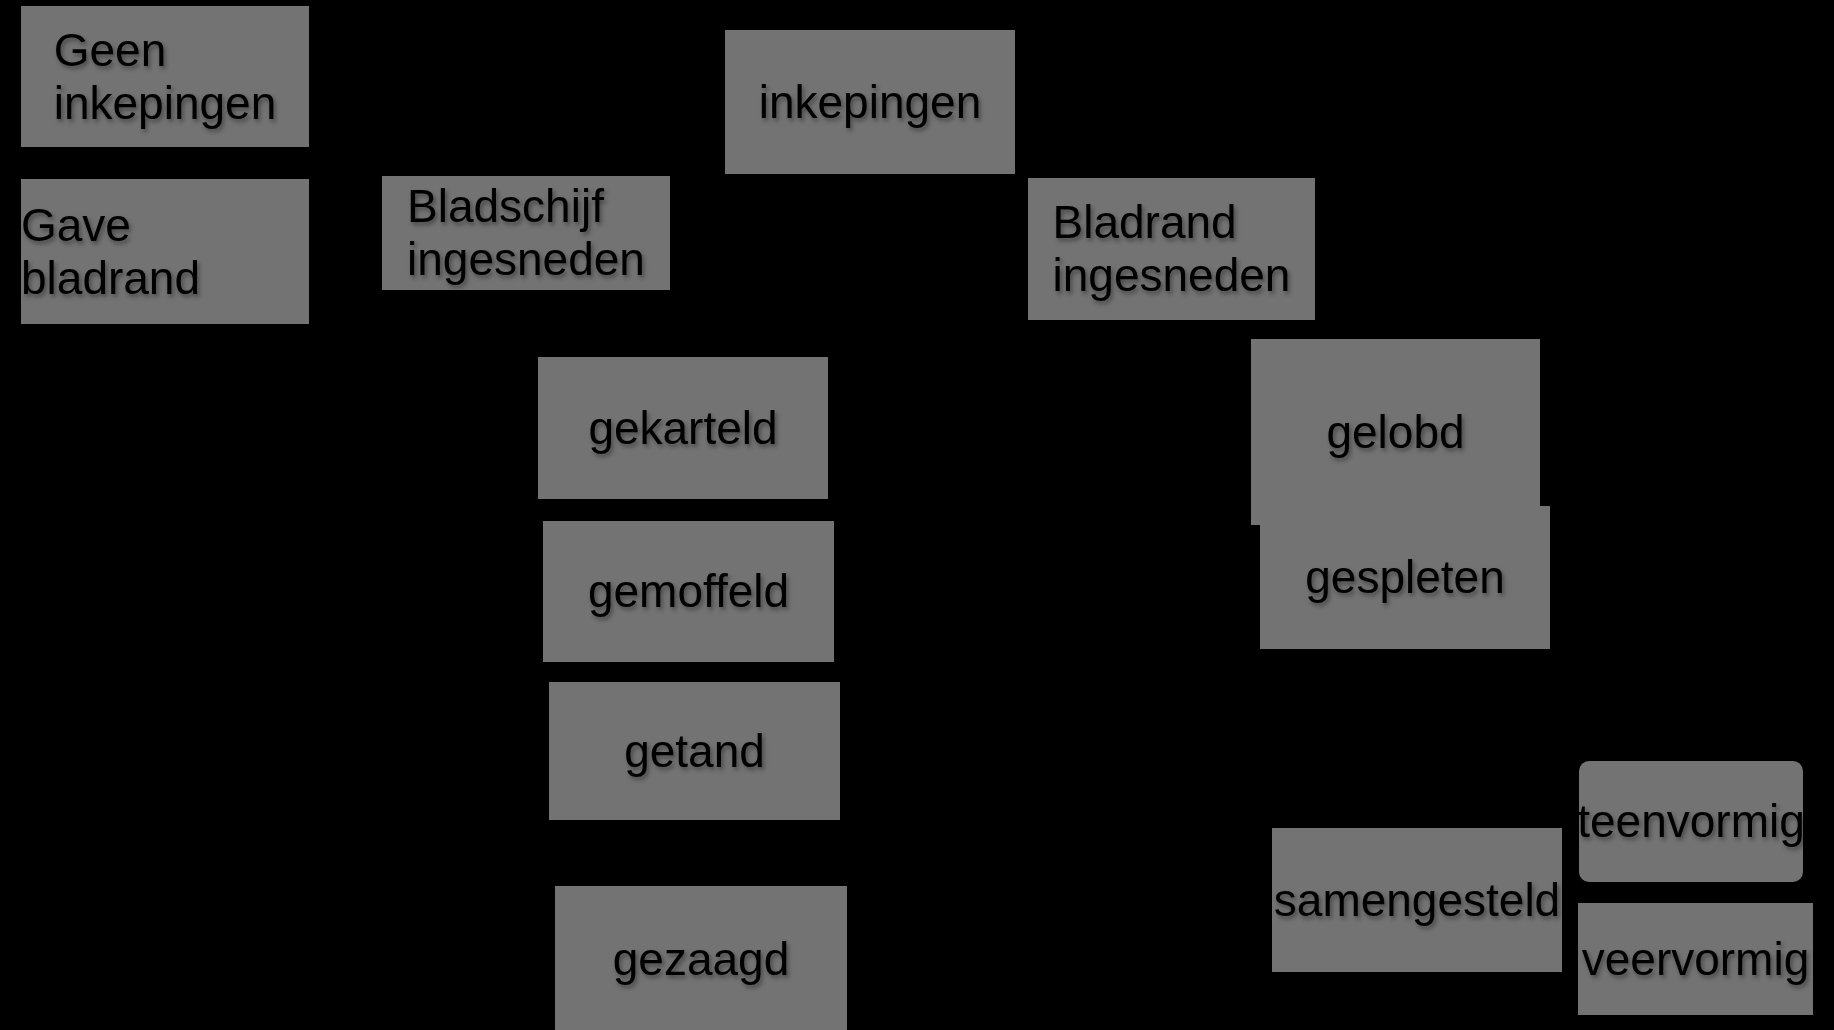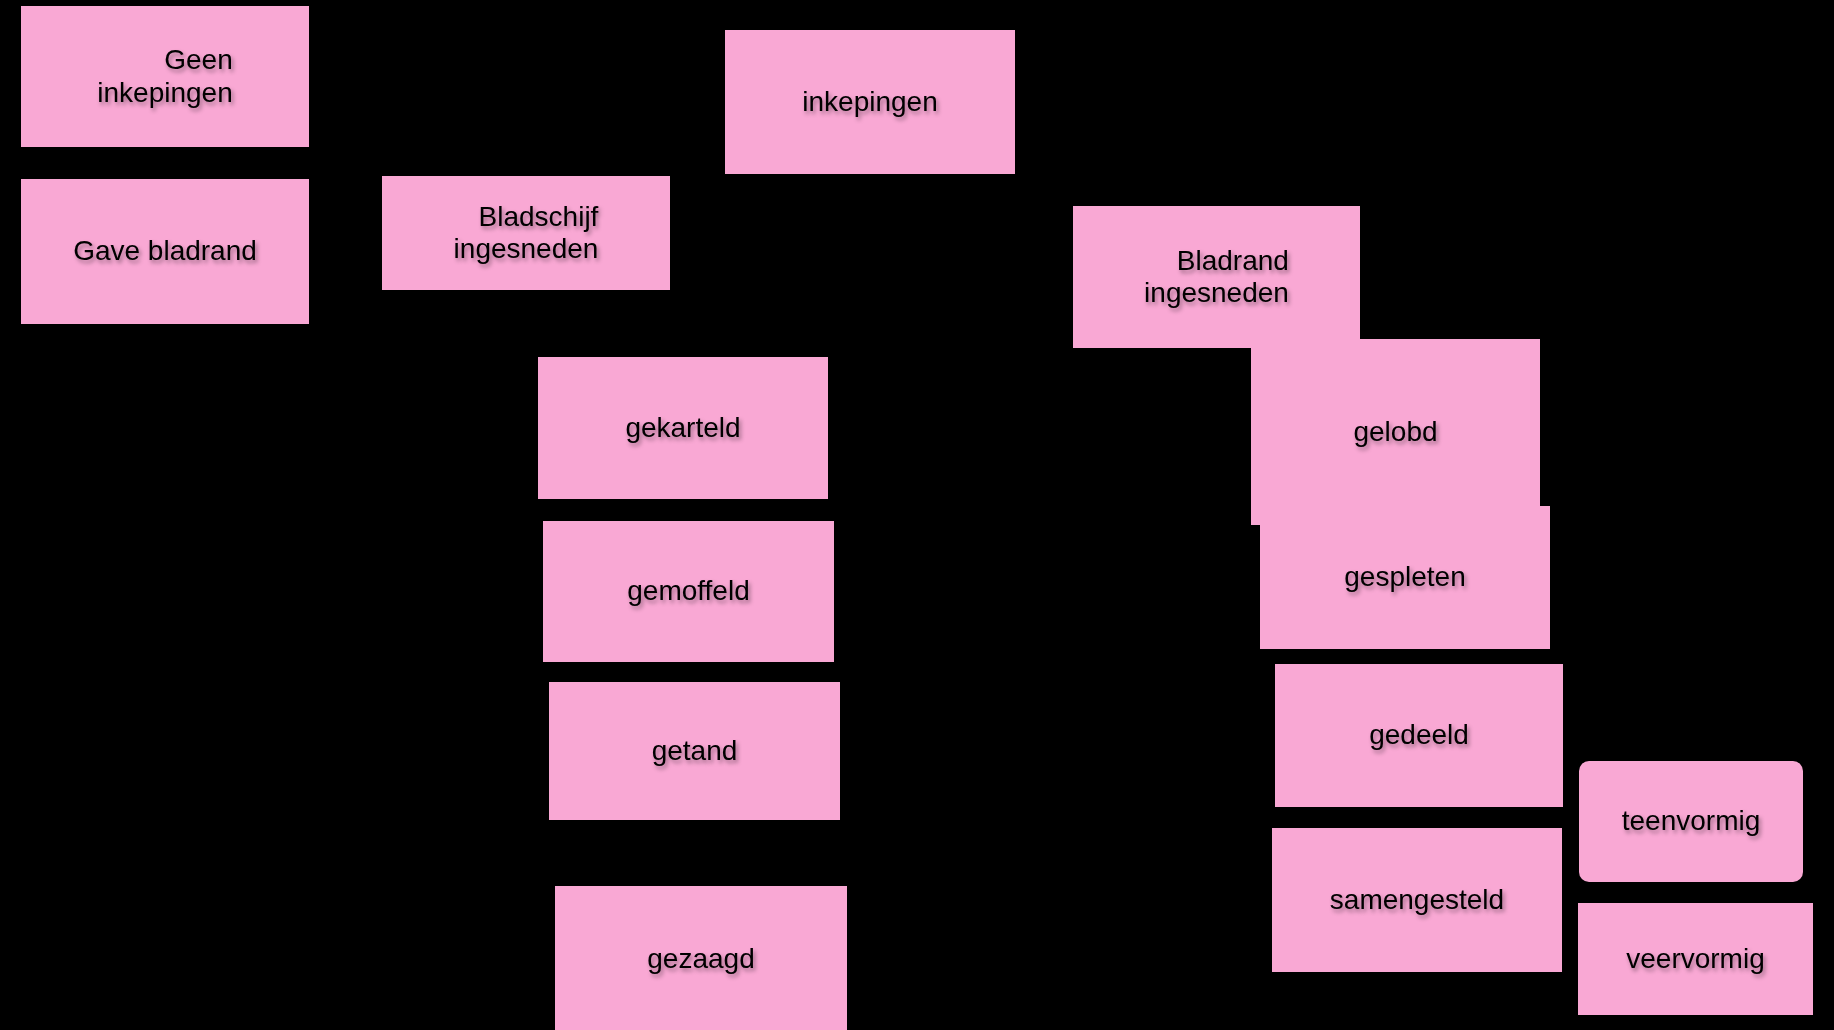--- a/index.html
+++ b/index.html
@@ -10,63 +10,62 @@
   .stage {
     position: relative;
     width: 1834px;
     height: 1030px;
     background: #000000;
     overflow: hidden;
     font-family: "Liberation Sans", sans-serif;
   }
   .node {
     position: absolute;
-    background: #f9a8d4;
+    background: #737373;
     color: #000000;
     display: flex;
     align-items: center;
     justify-content: center;
-    text-align: right;
-    font-size: 28px;
+    text-align: left;
+    font-size: 46px;
     line-height: 1.15;
     white-space: pre-line;
     text-shadow: 2px 3px 4px rgba(0, 0, 0, 0.38);
   }
 </style>
 </head>
 <body>
 
 <div class="stage">
 
   <div class="node" style="left:21px;   top:6px;   width:288px; height:141px;">Geen
 inkepingen</div>
 
   <div class="node" style="left:21px;   top:179px; width:288px; height:145px;">Gave bladrand</div>
 
   <div class="node" style="left:725px;  top:30px;  width:290px; height:144px;">inkepingen</div>
 
   <div class="node" style="left:382px;  top:176px; width:288px; height:114px;">Bladschijf
 ingesneden</div>
 
-  <div class="node" style="left:1073px; top:178px; width:287px; height:142px;margin-top:28px;">Bladrand
+  <div class="node" style="left:1028px; top:178px; width:287px; height:142px;">Bladrand
 ingesneden</div>
 
   <div class="node" style="left:538px;  top:357px; width:290px; height:142px;">gekarteld</div>
 
   <div class="node" style="left:543px;  top:521px; width:291px; height:141px;">gemoffeld</div>
 
   <div class="node" style="left:549px;  top:682px; width:291px; height:138px;">getand</div>
 
   <div class="node" style="left:555px;  top:886px; width:292px; height:147px;">gezaagd</div>
 
   <div class="node" style="left:1251px; top:339px; width:289px; height:186px;">gelobd</div>
 
   <div class="node" style="left:1260px; top:506px; width:290px; height:143px;">gespleten</div>
 
-  <div class="node" style="left:1275px; top:664px; width:288px; height:143px;">gedeeld</div>
 
   <div class="node" style="left:1272px; top:828px; width:290px; height:144px;">samengesteld</div>
 
   <div class="node" style="left:1579px; top:761px; width:224px; height:121px;border-radius:10px;">teenvormig</div>
 
   <div class="node" style="left:1578px; top:903px; width:235px; height:112px;">veervormig</div>
 
 </div>
 
 </body></html>

